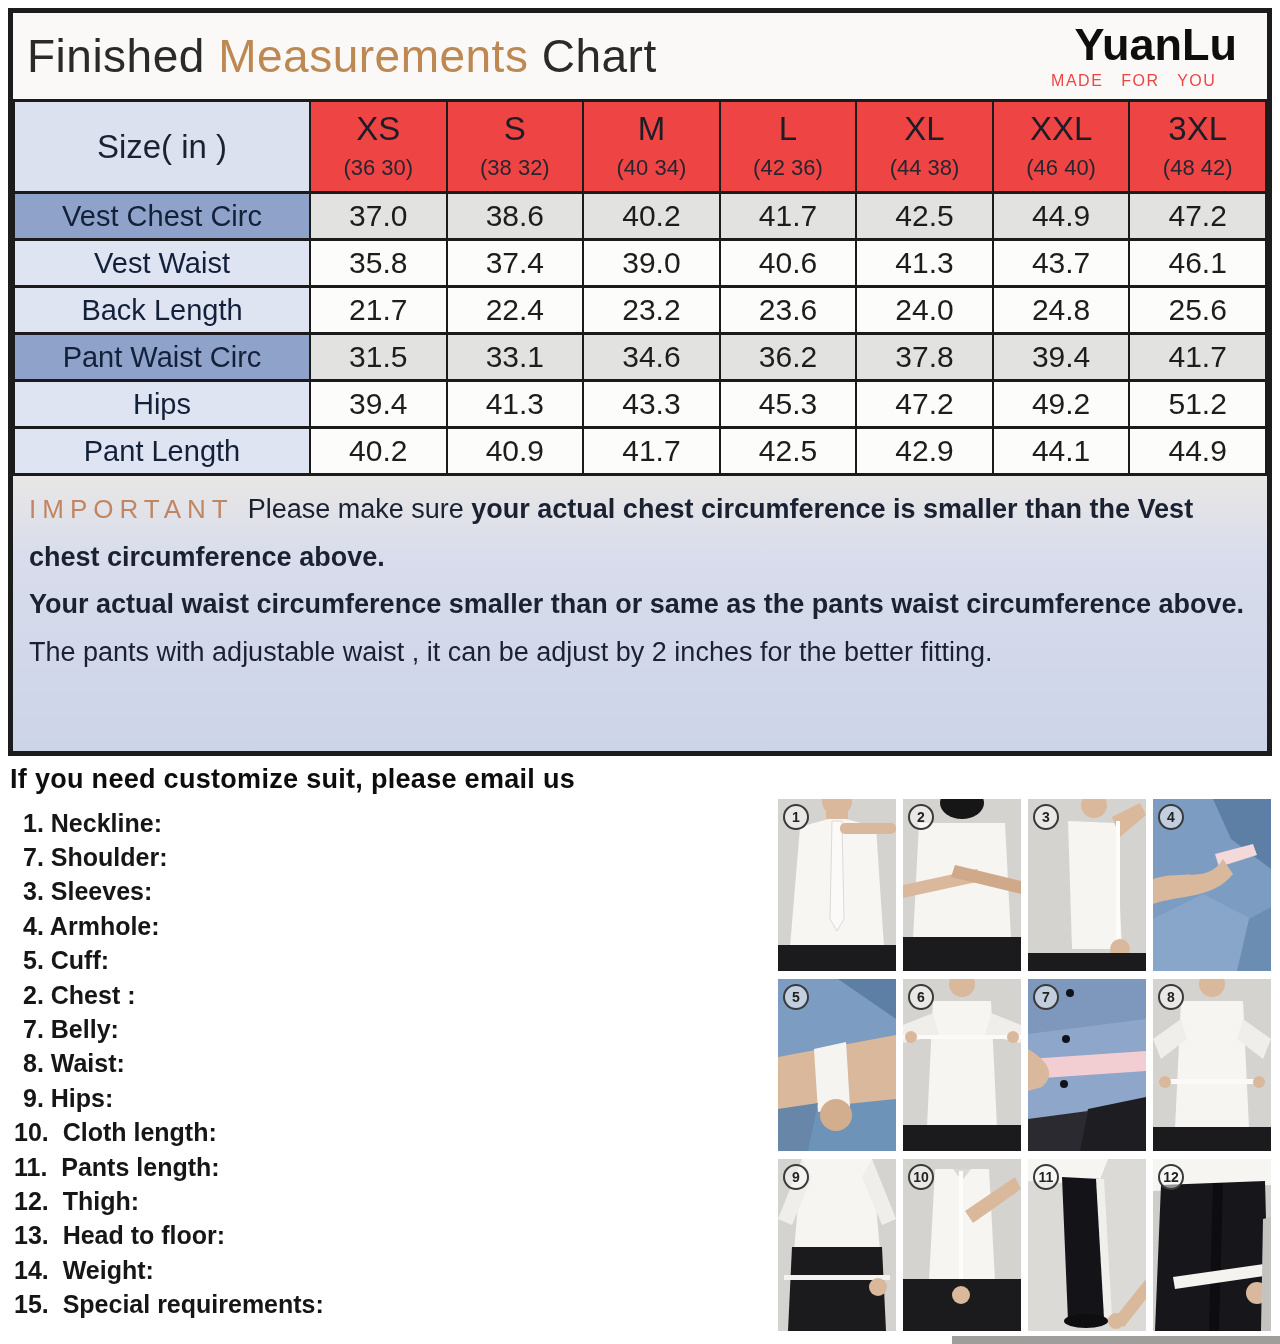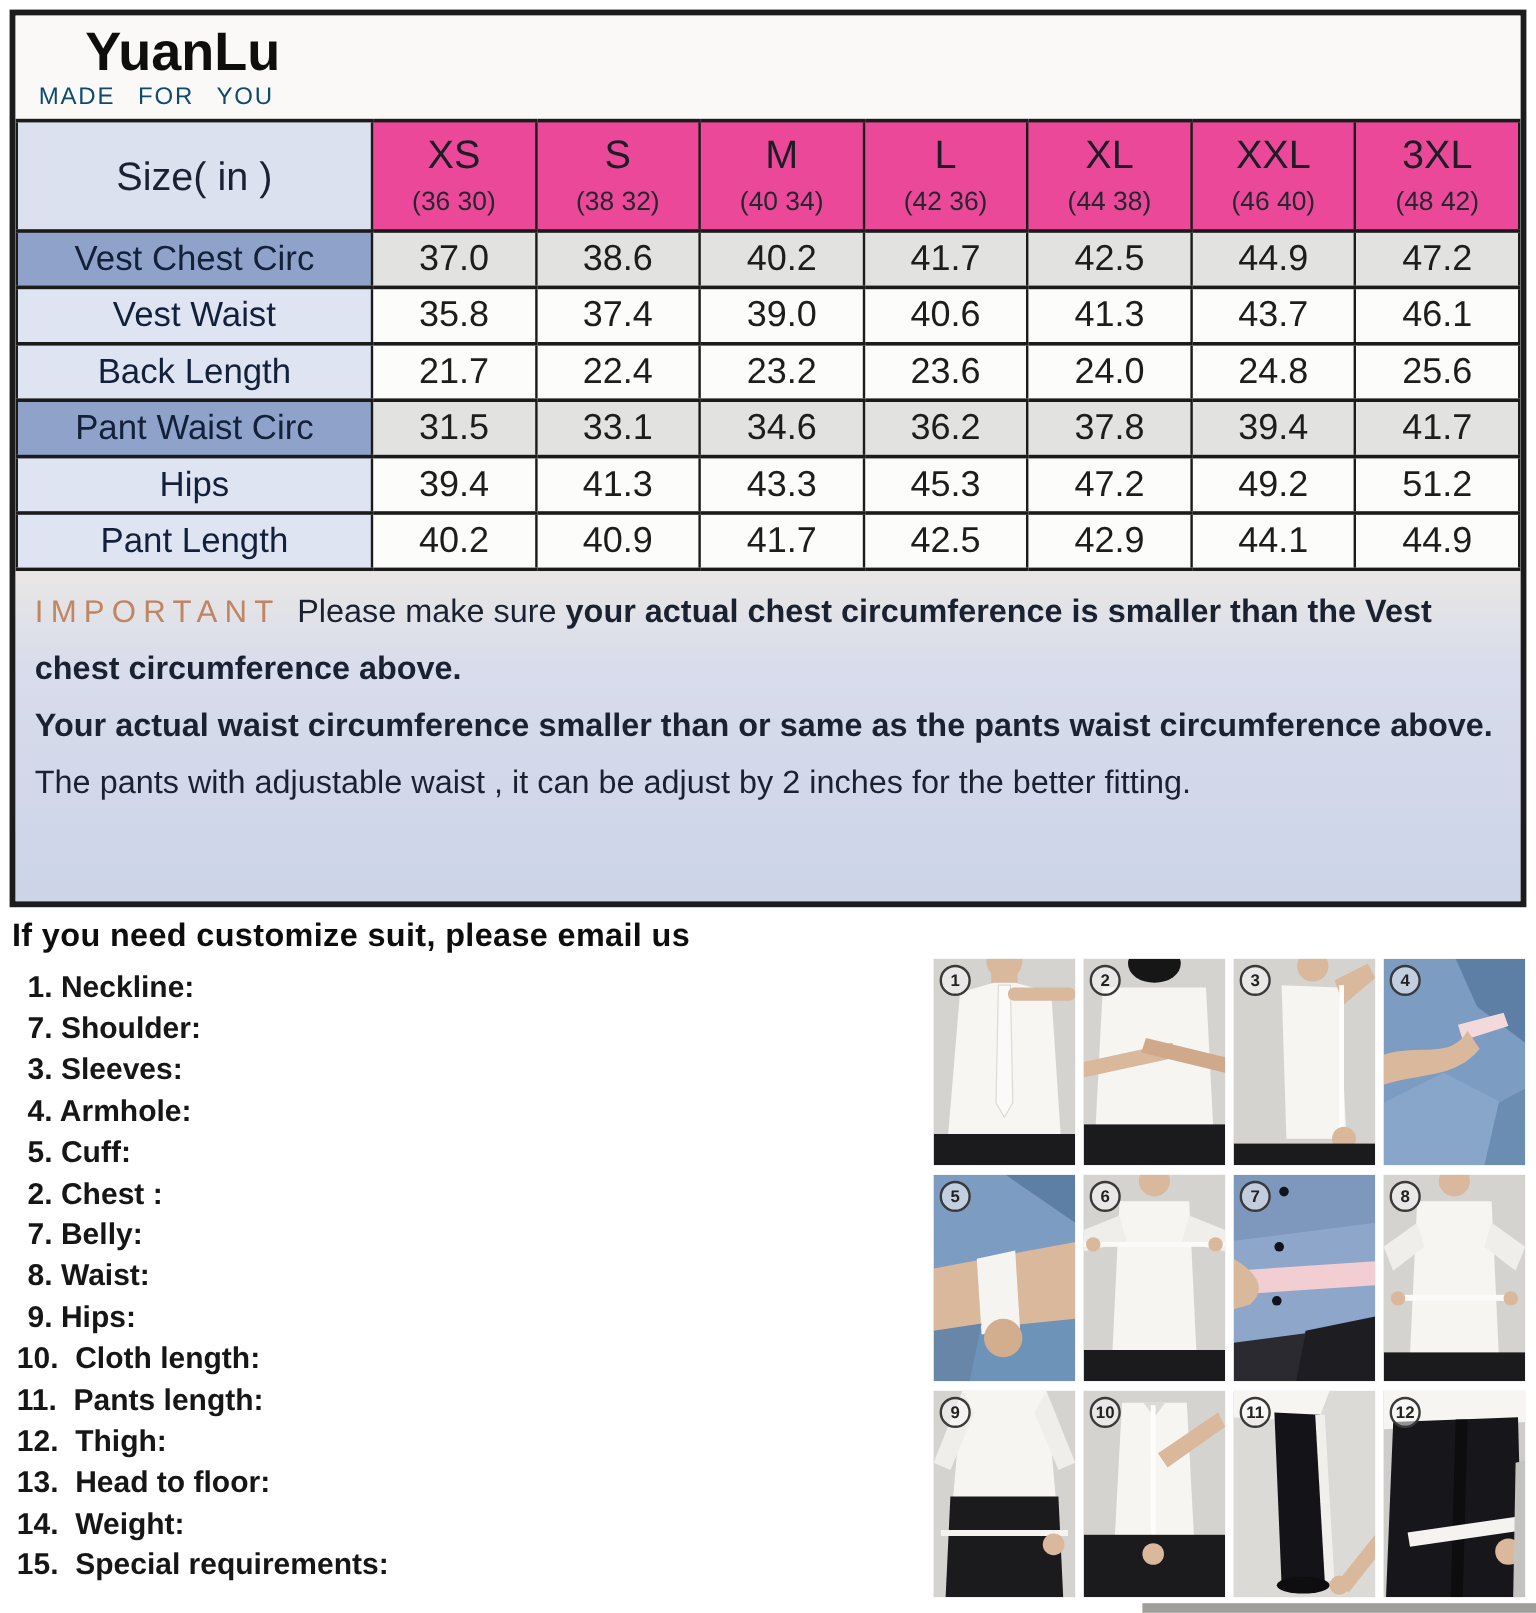--- a/index.html
+++ b/index.html
@@ -14,29 +14,29 @@
     display:flex;flex-direction:column;
   }
   .titlebar{
     flex:0 0 86px;display:flex;align-items:center;justify-content:space-between;
     padding:0 12px 0 14px;background:#fbf9f7;
   }
   .title{font-size:46px;color:#2a2a2a;letter-spacing:0.5px;}
   .title .accent{color:#bd8851;}
   .brand{text-align:center;padding-right:18px;}
   .brand-name{font-size:45px;font-weight:700;color:#0e0e0e;line-height:1;margin-left:44px;}
-  .brand-tagline{font-size:20px;font-weight:500;color:#0c4a6e;letter-spacing:1.5px;word-spacing:12px;margin-top:5px;}
+  .brand-tagline{font-size:16px;font-weight:500;color:#ef4444;letter-spacing:1.5px;word-spacing:12px;margin-top:5px;}
   
   table.size-table{border-collapse:collapse;width:100%;table-layout:fixed;background:#fcfcfa;}
   .size-table th,.size-table td{
     box-sizing:border-box;border-left:2px solid #1b1b1b;border-right:2px solid #1b1b1b;
     border-top:3px solid #1b1b1b;border-bottom:3px solid #1b1b1b;text-align:center;vertical-align:middle;padding:0;
   }
   .corner{background:#dce1f0;font-size:33px;font-weight:500;color:#1a2133;height:92px;}
-  .col-h{background:#ec4899;height:92px;}
+  .col-h{background:#ef4444;height:92px;}
   .size-name{font-size:33px;font-weight:500;color:#1d1d28;line-height:1.05;}
   .size-range{font-size:22px;font-weight:400;color:#262630;margin-top:9px;}
   tbody th.row-label{background:#dfe4f3;font-size:29px;font-weight:500;color:#13203a;height:47px;}
   tbody tr.hl th.row-label{background:#8fa2ca;}
   td.val{background:#fcfcfa;font-size:30px;font-weight:500;color:#1d1d1d;}
   tbody tr.hl td.val{background:#e2e2e0;}
   
   .note{
     flex:1;background:linear-gradient(180deg,#e9e7e5 0%,#d8dcec 30%,#ccd4e8 100%);
     padding:10px 16px 0 16px;font-size:27px;color:#1a2130;line-height:1.76;
@@ -63,20 +63,21 @@
     color:#222;font-size:14px;font-weight:700;display:flex;align-items:center;justify-content:center;
   }
   .bottom-strip{position:absolute;left:952px;top:1336px;width:328px;height:8px;background:#a09e9b;}
 </style>
 </head>
 <body>
 
 <div class="frame">
 
   <div class="titlebar">
+    <div class="title"><span>Finished</span> <span class="accent">Measurements</span> <span>Chart</span></div>
     <div class="brand">
       <div class="brand-name">YuanLu</div>
       <div class="brand-tagline">MADE FOR YOU</div>
     </div>
   </div>
 
   <table class="size-table">
     <colgroup>
       <col style="width:296px">
         <col>

